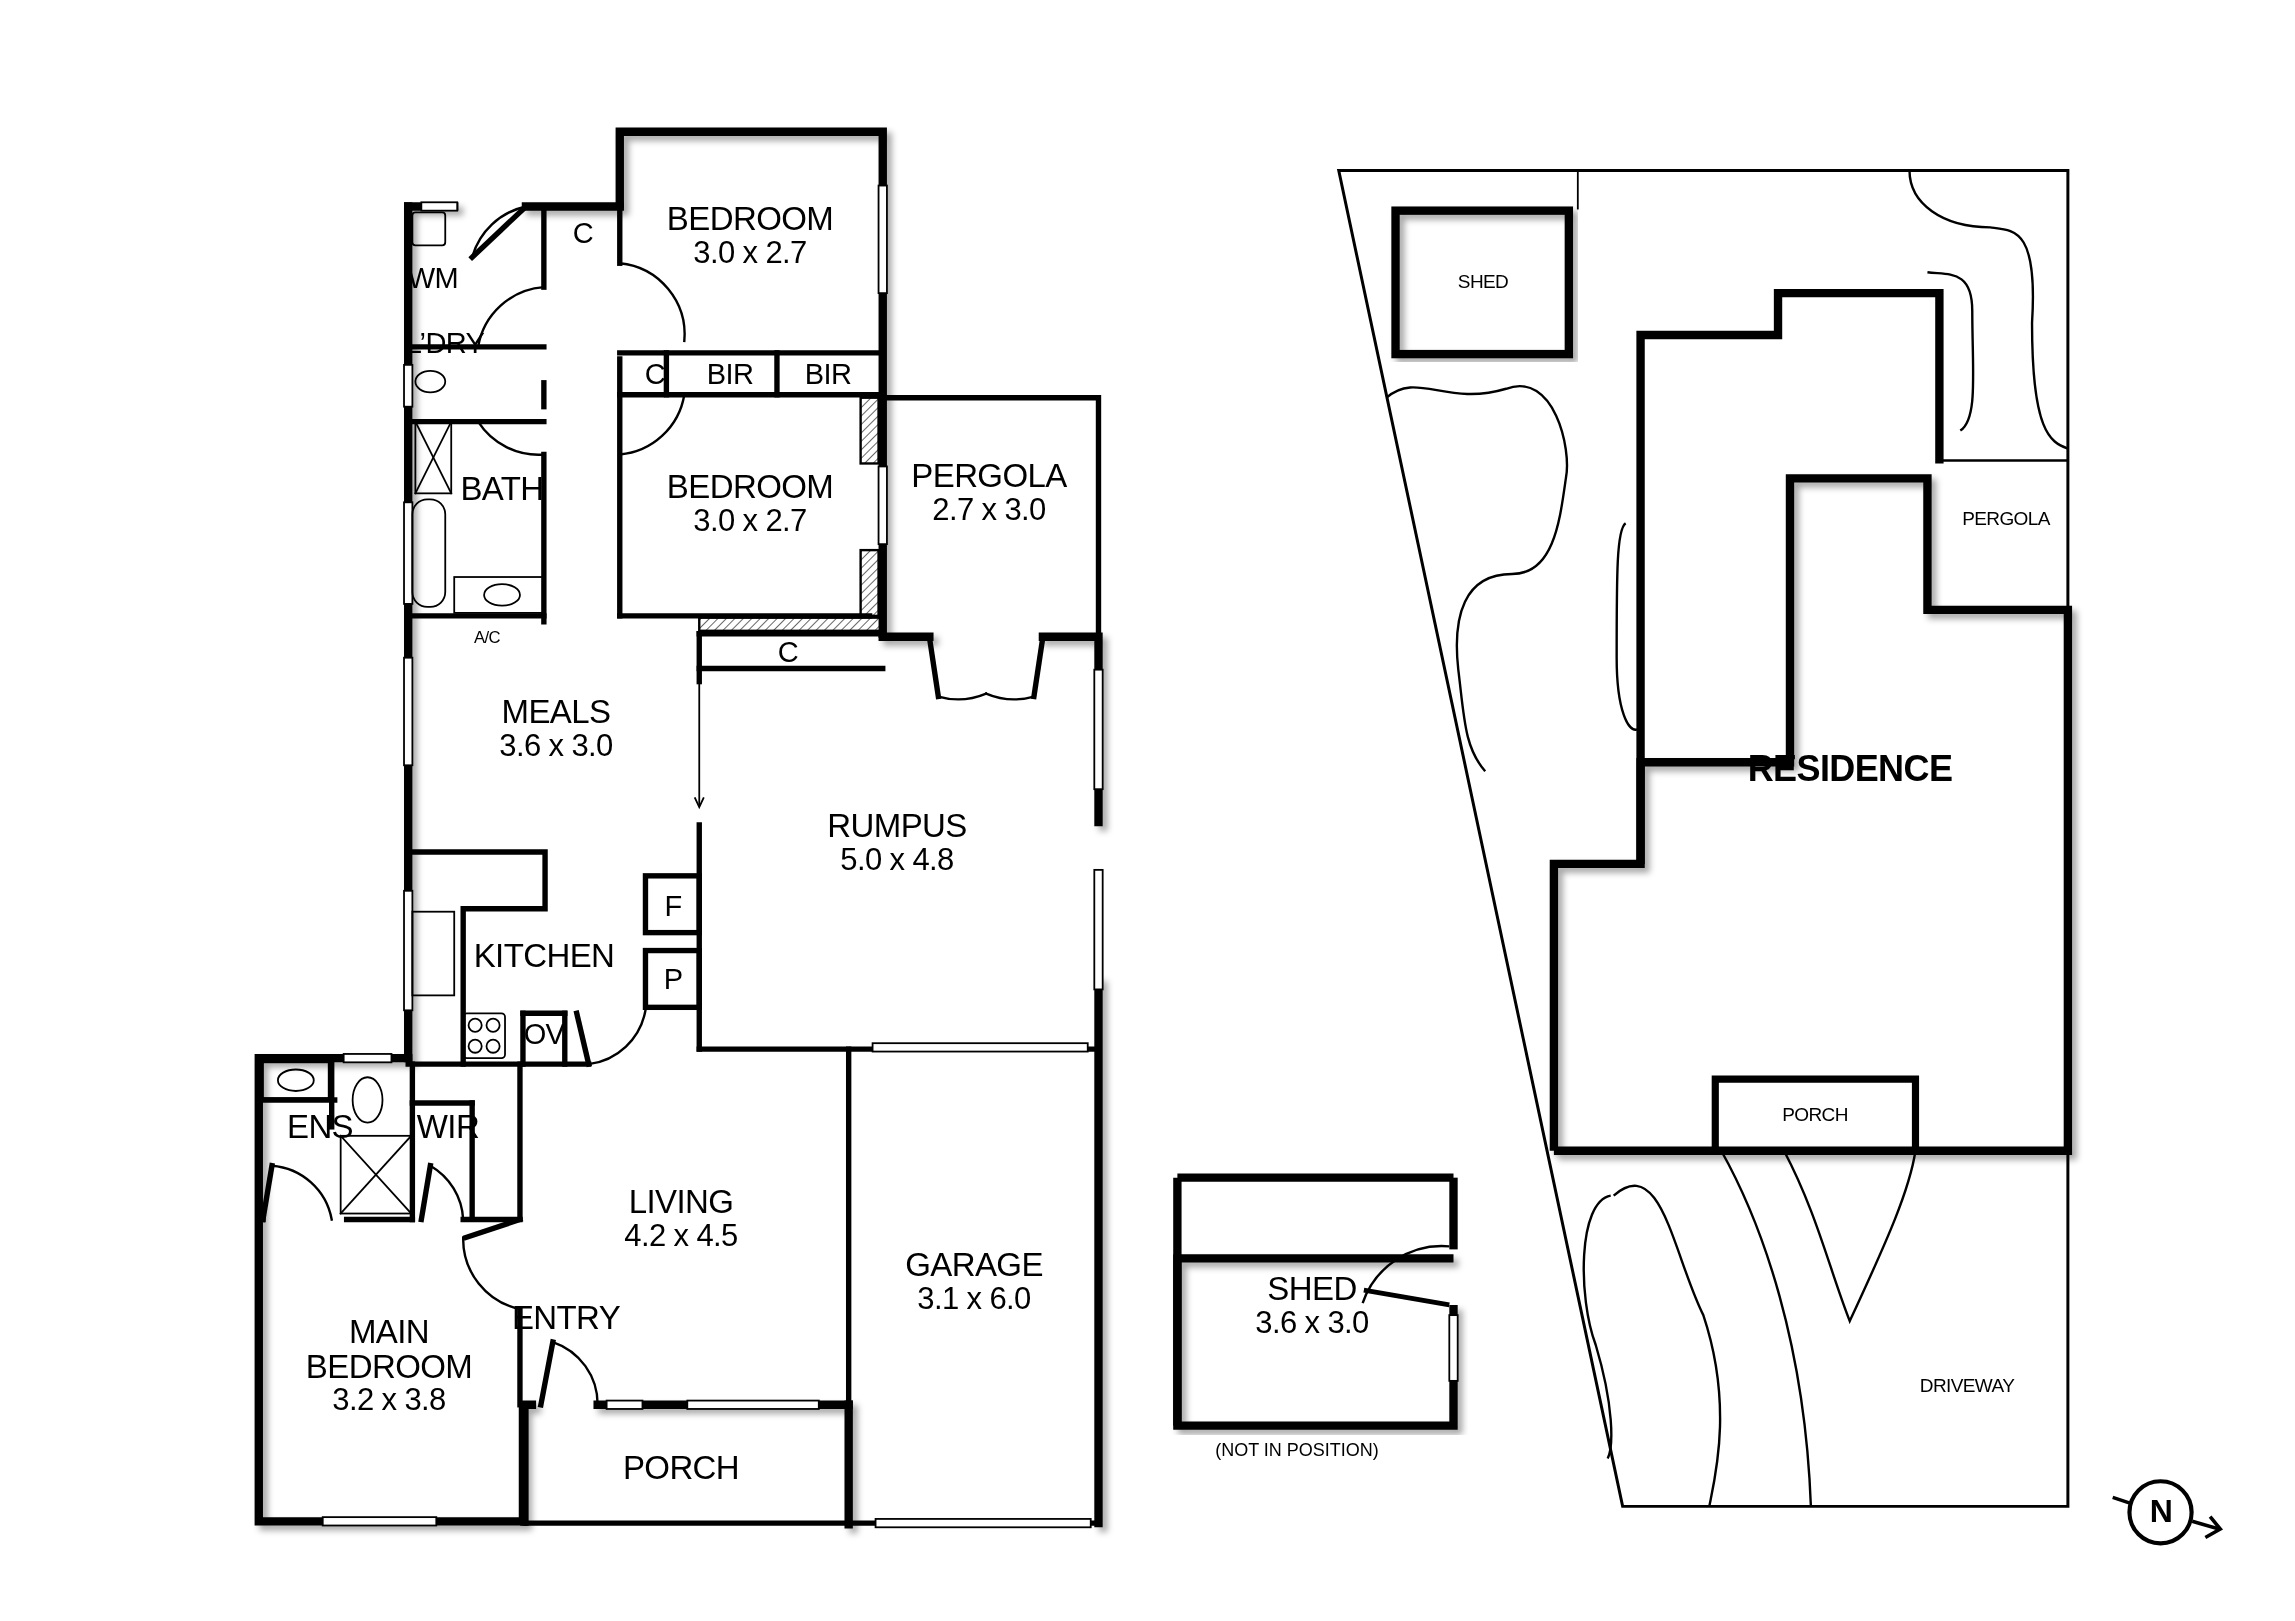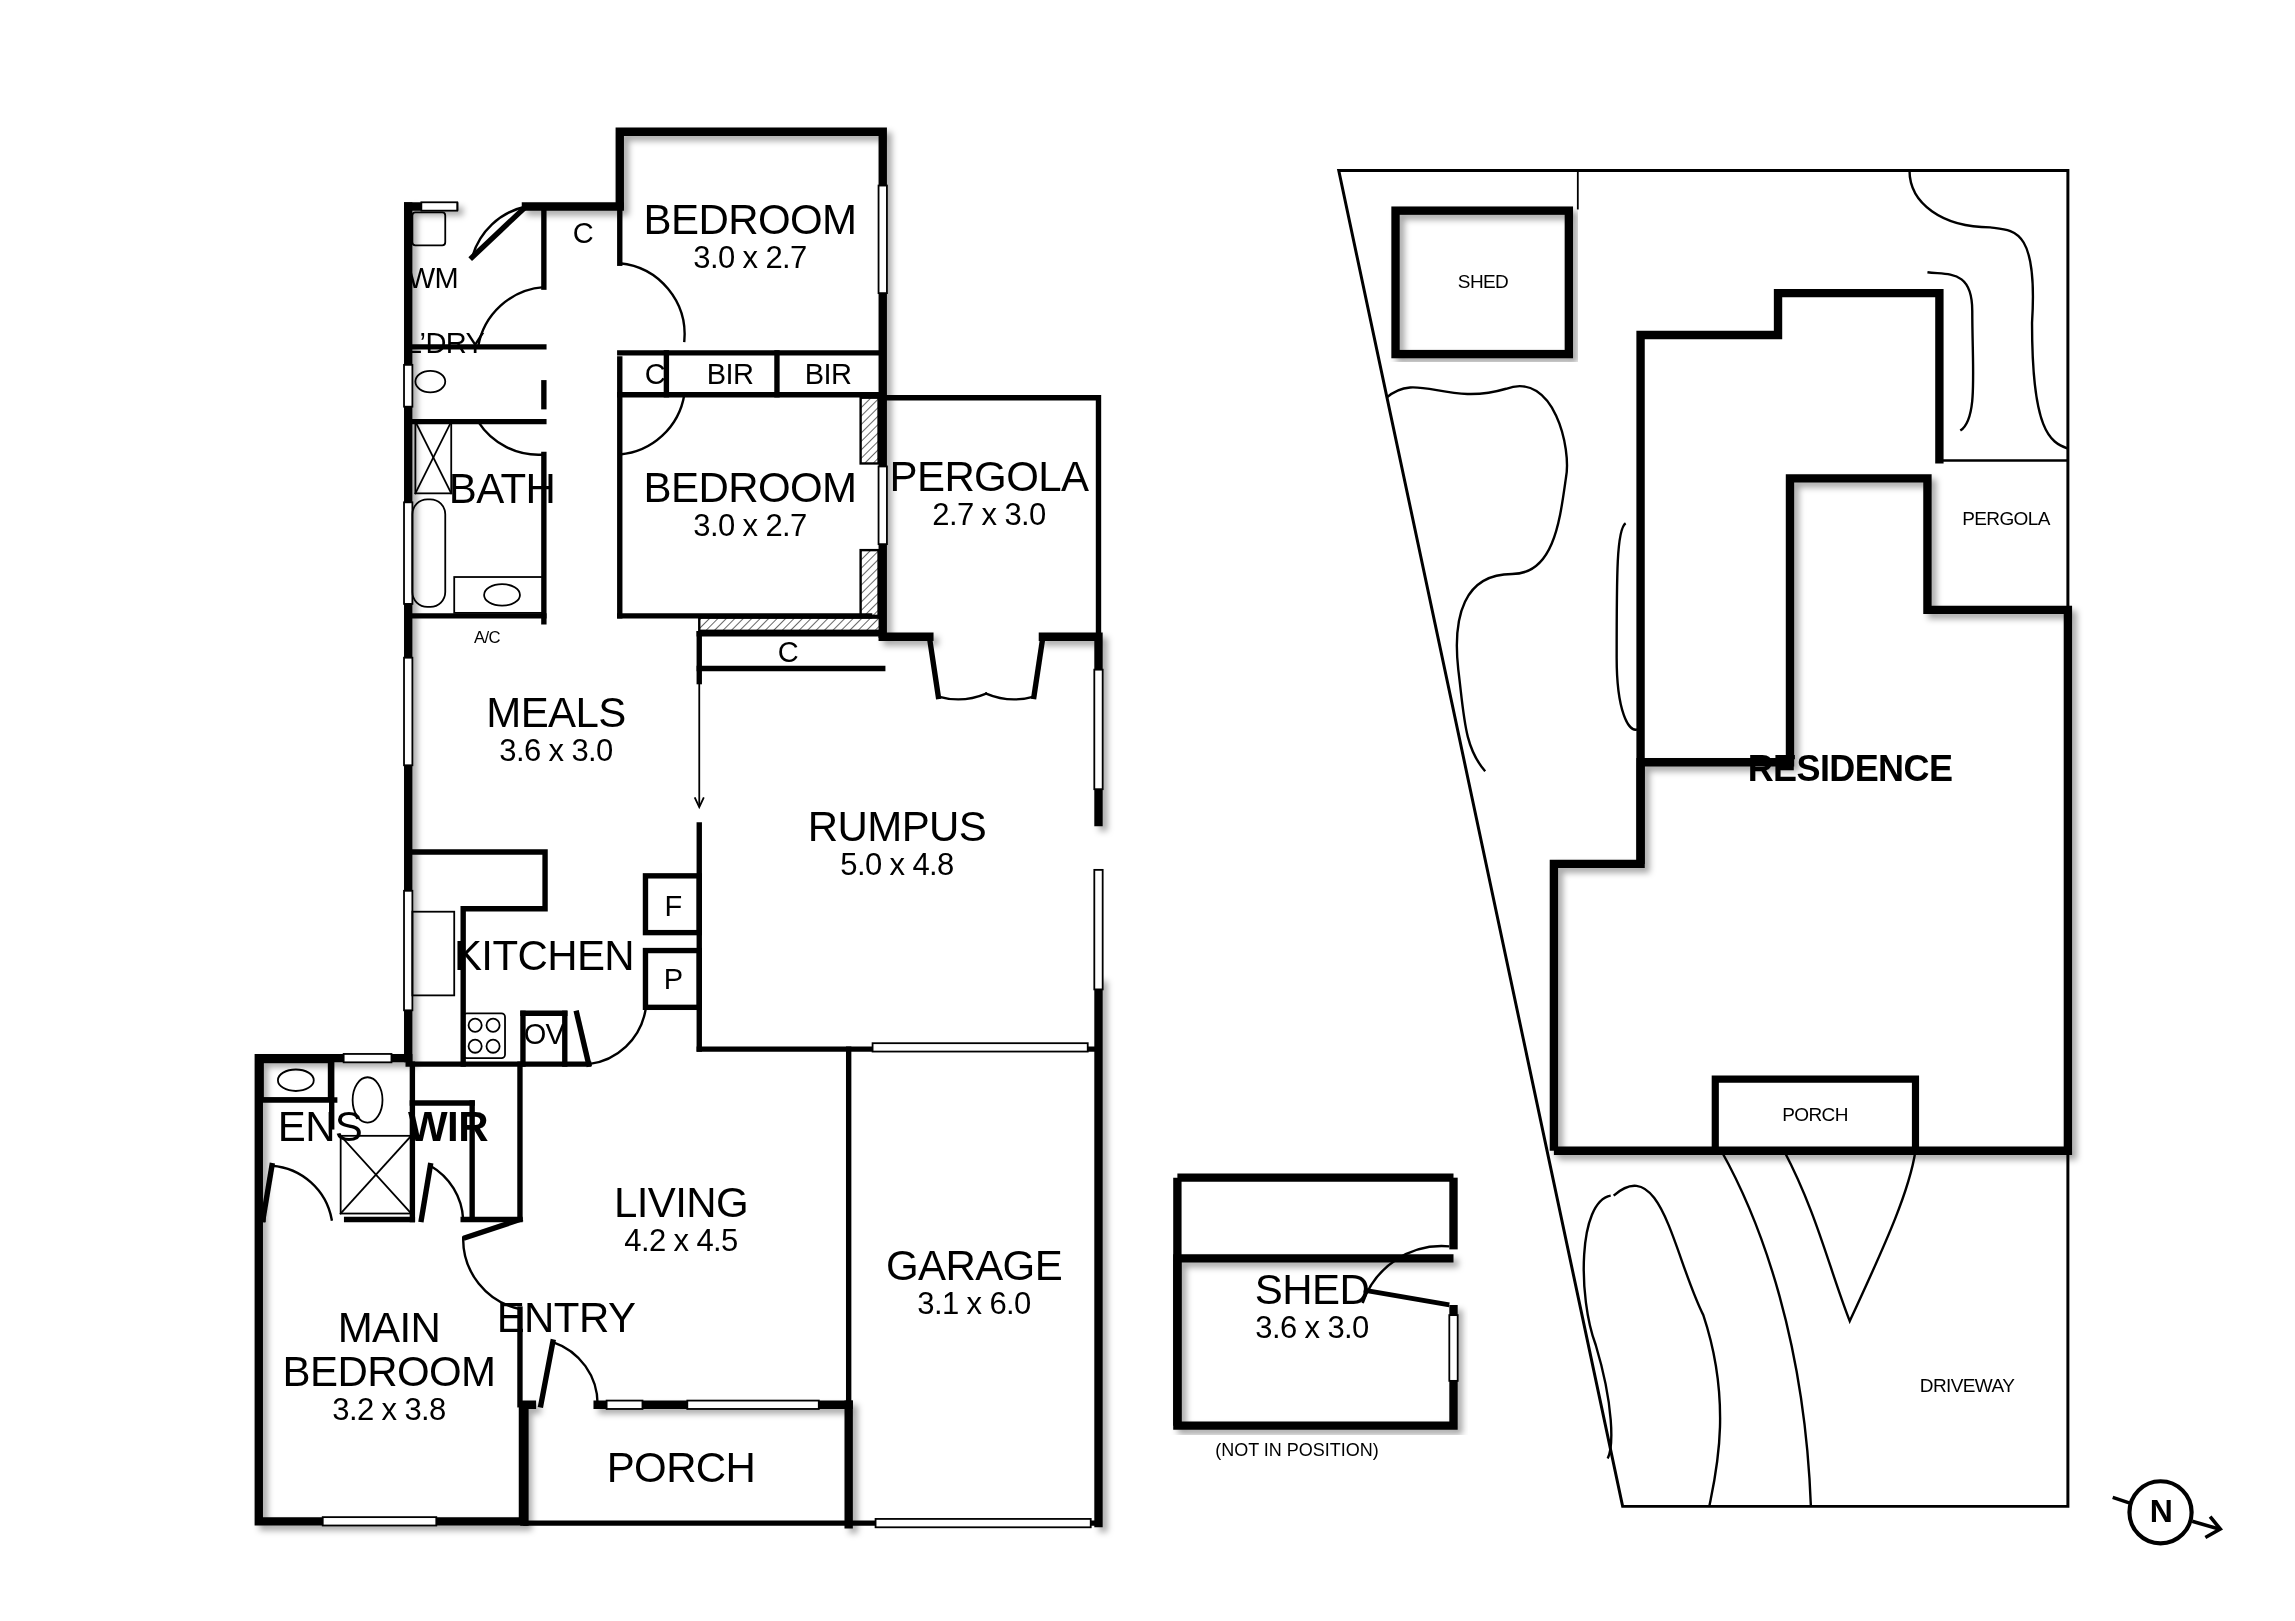--- a/index.html
+++ b/index.html
@@ -1,19 +1,19 @@
 <!DOCTYPE html>
 <html style="font-size:9.6px"><head>
 <meta charset="utf-8">
 <style>
   html, body { margin:0; padding:0; background:#ffffff; }
   body { width:2295px; height:1622px; position:relative; overflow:hidden; font-family:"Liberation Sans", sans-serif; color:#000; }
   svg.plan { position:absolute; left:0; top:0; width:2295px; height:1622px; }
   .lbl { position:absolute; text-align:center; font-family:"Liberation Sans", sans-serif; font-weight:normal; color:#000; white-space:nowrap; transform:translate(-50%,-50%); line-height:1.05; letter-spacing:-0.6px; }
-  .lbl .name { display:block; font-size:42px; }
+  .lbl .name { display:block; font-size:33px; }
   .lbl .dim { display:block; font-size:31px; }
   .lbl.small .name { font-size:29px; }
   .lbl.tiny .name { font-size:16.7px; }
   .lbl.site .name { font-size:19px; }
   .lbl.big .name { font-size:36px; font-weight:bold; }
   .note { position:absolute; font-size:18px; transform:translate(-50%,-50%); white-space:nowrap; }
 </style>
 </head>
 <body>
 
@@ -251,21 +251,21 @@
 </div>
 <div class="lbl" style="left:681px;top:1468px;">
   <span class="name">PORCH</span>
 </div>
 <div class="lbl" style="left:502px;top:489px;">
   <span class="name">BATH</span>
 </div>
 <div class="lbl" style="left:320px;top:1127px;">
   <span class="name">ENS</span>
 </div>
-<div class="lbl" style="left:448px;top:1127px;font-weight:bold;">
+<div class="lbl" style="left:448px;top:1127px;">
   <span class="name">WIR</span>
 </div>
 
 <div class="lbl small" style="left:433px;top:278px;text-align:center;">
     <span class="name">WM</span>
   </div>
 <div class="lbl small" style="left:445px;top:311px;margin-top:32px;">
     <span class="name">L’DRY</span>
   </div>
 <div class="lbl small" style="left:583px;top:233px;">

